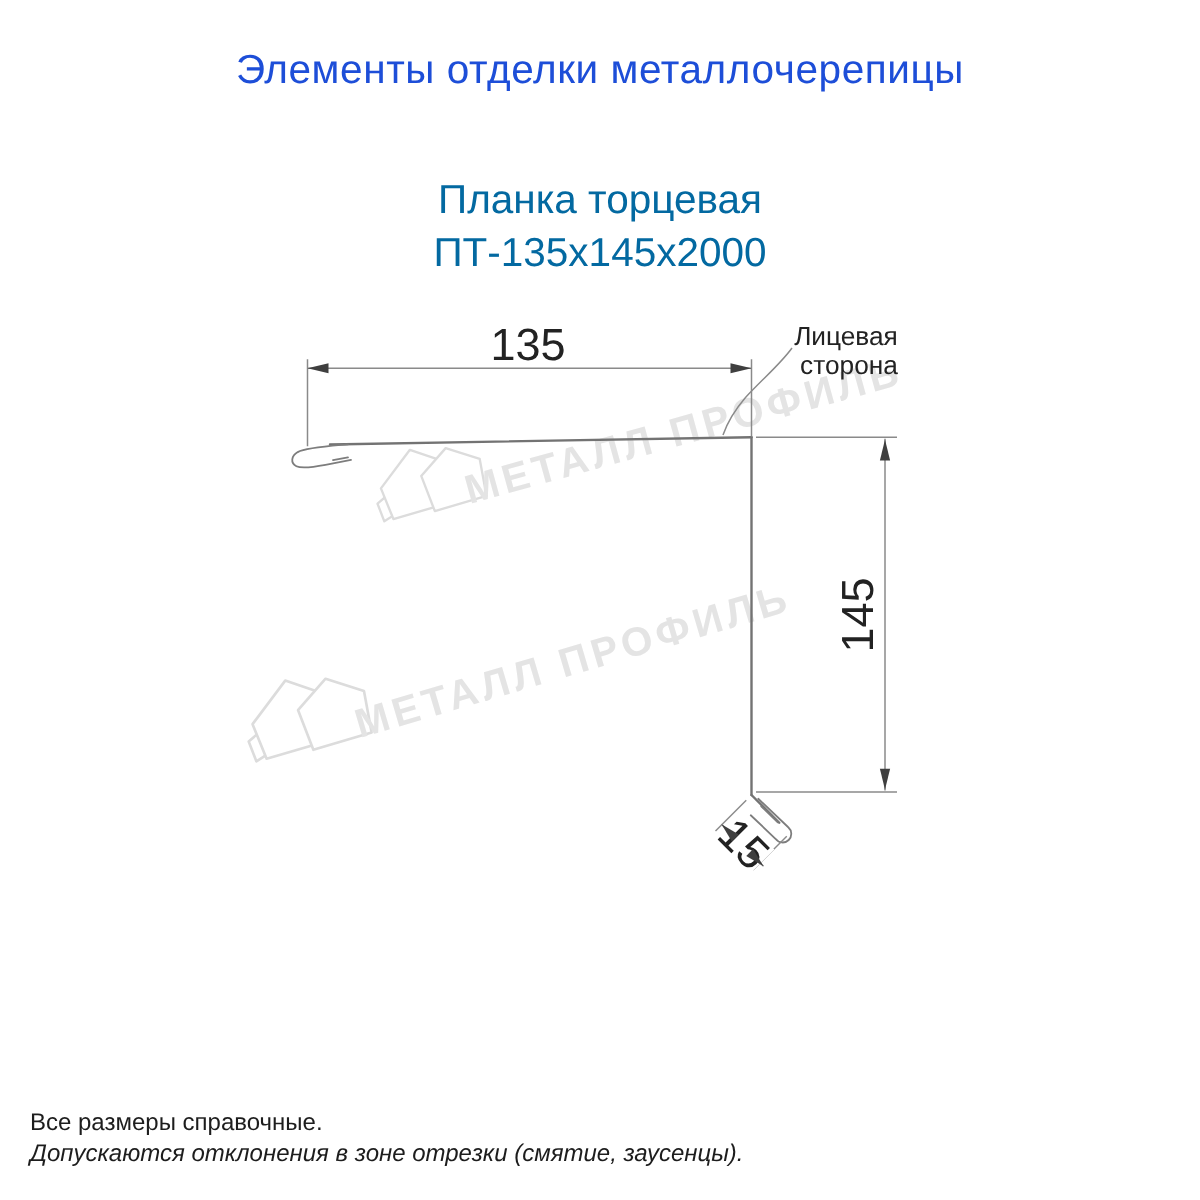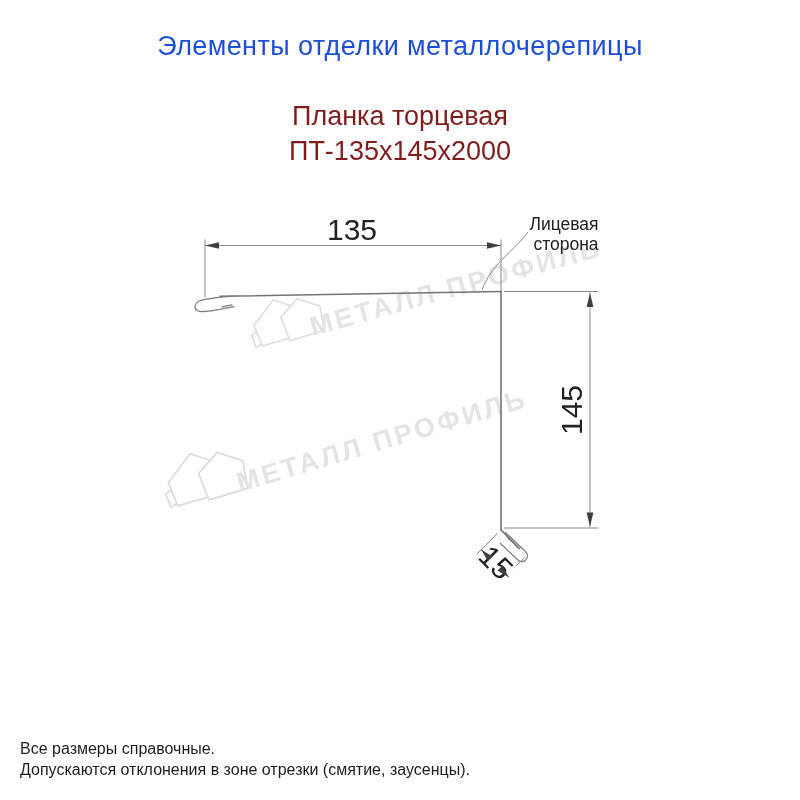--- a/index.html
+++ b/index.html
@@ -6,29 +6,29 @@
   .stage{
     position:relative;width:800px;height:800px;background:#ffffff;overflow:hidden;
     font-family:"Liberation Sans", sans-serif;color:#141414;
   }
   .title{
     position:absolute;top:31px;left:0;width:800px;text-align:center;
     font-size:27px;letter-spacing:0.4px;color:#1d4ed8;white-space:nowrap;
   }
   .subtitle{
     position:absolute;left:0;width:800px;text-align:center;
-    font-size:27px;color:#7f1d1d;white-space:nowrap;
+    font-size:27px;color:#0369a1;white-space:nowrap;margin-top:17px;
   }
   .subtitle.name{top:101px;}
   .subtitle.code{top:136px;}
   .footer-line{
     position:absolute;left:20px;font-size:16px;color:#1d1d1d;white-space:nowrap;text-align:center;
   }
   .footer-line.l1{top:740px;}
-  .footer-line.l2{top:761px;}
+  .footer-line.l2{top:761px;font-style:italic;}
   svg.drawing{position:absolute;left:0;top:0;}
   svg text{font-family:"Liberation Sans", sans-serif;}
   .dim-text{fill:#222222;font-size:30px;}
   .label-text{fill:#222222;font-size:17.5px;}
   .wm-text{fill:#e4e4e4;font-weight:bold;font-size:27px;letter-spacing:3px;}
   .wm-shape{fill:#ffffff;stroke:#dcdcdc;stroke-width:2;stroke-linejoin:round;}
   .thin{stroke:#8a8a8a;stroke-width:1;fill:none;}
   .profile{stroke:#737373;stroke-width:1.6;fill:none;stroke-linecap:round;stroke-linejoin:round;}
   .profile-thin{stroke:#7d7d7d;stroke-width:1.2;fill:none;stroke-linecap:round;stroke-linejoin:round;}
   .arrow{fill:#3f3f3f;stroke:none;}

